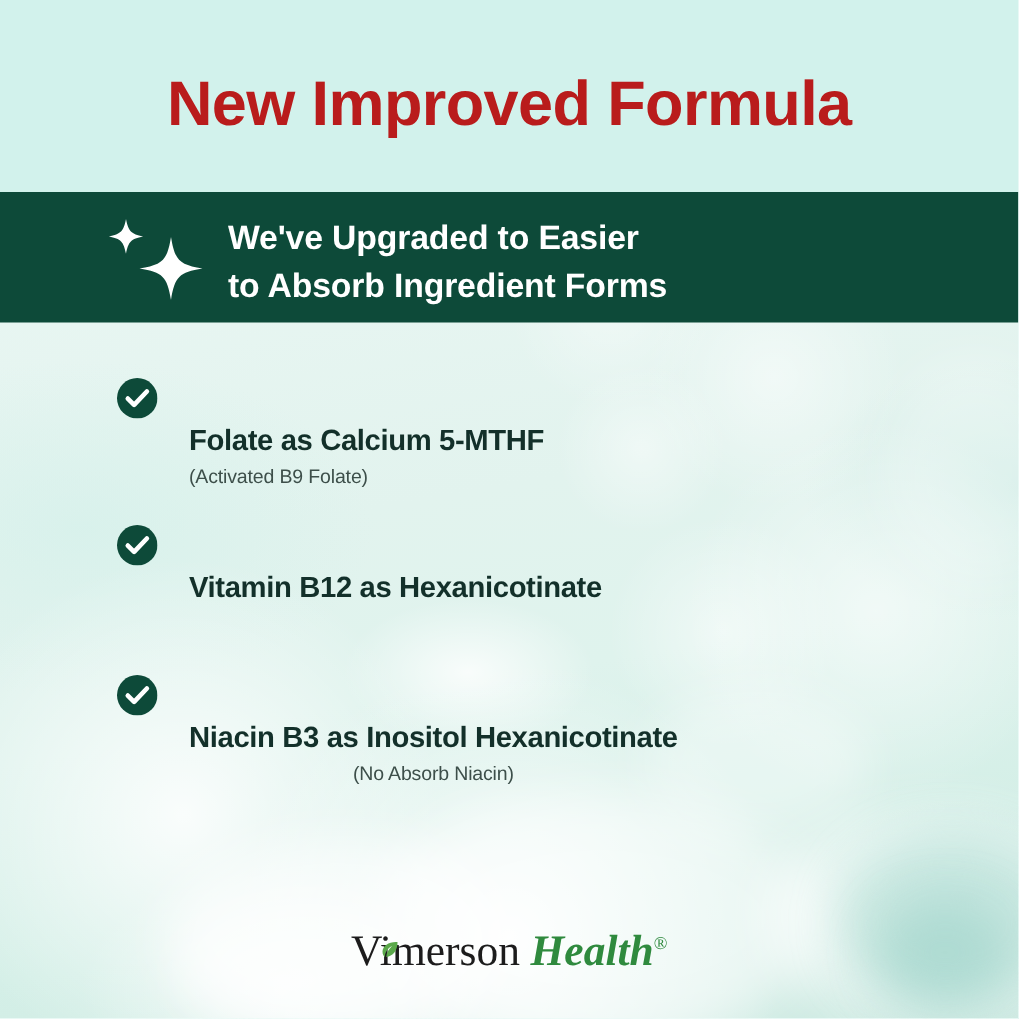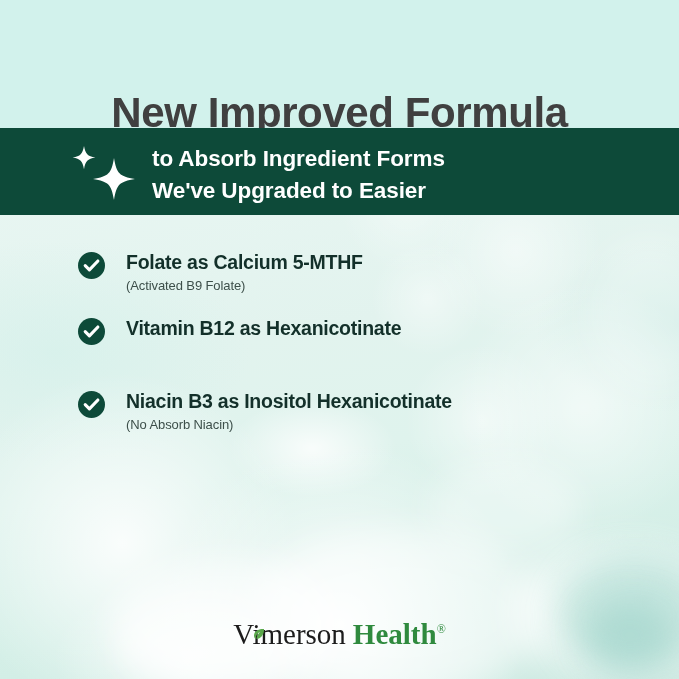--- a/index.html
+++ b/index.html
@@ -65,23 +65,22 @@
 
   
   .headline {
     position: absolute;
     left: 0; top: 44px;
     width: 679px;
     text-align: center;
     font-size: 42px;
     font-weight: bold;
     letter-spacing: -0.4px;
-    color: #404040;
+    color: #b91c1c;
     line-height: 1.18;
-    margin-top: 44px;
   }
 
   
   .banner {
     position: absolute;
     left: 0; top: 128px;
     width: 679px;
     height: 87px;
     background: #0d4a39;
   }
@@ -112,30 +111,31 @@
     left: 78px;
     top: 251px;
     width: 560px;
   }
   .benefit {
     position: relative;
     display: flex;
     align-items: flex-start;
     margin-bottom: 45px;
   }
-  .benefit:last-child { margin-bottom: 0; }
+  .benefit:last-child { margin-bottom: 0; text-align: center; }
   .check-icon {
     flex: 0 0 auto;
     width: 27px;
     height: 27px;
     margin-top: 1px;
   }
   .benefit-text {
     margin-left: 21px;
     padding-top: 0px;
+    margin-top: 32px;
   }
   .benefit-title {
     font-size: 19.5px;
     font-weight: bold;
     color: #13302a;
     letter-spacing: -0.25px;
     line-height: 1.2;
     white-space: nowrap;
   }
   .benefit-sub {
@@ -170,20 +170,21 @@
     position: absolute;
     left: 20px;
     top: -4px;
     width: 12px;
     height: 12px;
   }
   .logo .word-health {
     font-weight: bold;
     color: #2f8a3e;
     margin-left: 7px;
+    font-style: italic;
   }
   .logo .reg {
     font-size: 12px;
     vertical-align: super;
     color: #2f8a3e;
   }
 </style>
 </head>
 <body>
 
@@ -204,22 +205,22 @@
 
   <div class="banner">
     <div class="banner-inner">
       <span class="sparkles">
         <svg width="72" height="58" viewBox="0 0 72 58" xmlns="http://www.w3.org/2000/svg">
           <path d="M18 2 C19.6 10.2 21.4 12.0 29.4 13.6 C21.4 15.2 19.6 17.0 18 25.2 C16.4 17.0 14.6 15.2 6.6 13.6 C14.6 12.0 16.4 10.2 18 2 Z" fill="#ffffff"></path>
           <path d="M48 14 C50.6 29.6 53.4 32.4 69 35.0 C53.4 37.6 50.6 40.4 48 56.0 C45.4 40.4 42.6 37.6 27 35.0 C42.6 32.4 45.4 29.6 48 14 Z" fill="#ffffff"></path>
         </svg>
       </span>
       <div class="banner-text">
+        <span class="ln">We've Upgraded to Easier</span>
         <span class="ln">to Absorb Ingredient Forms</span>
-        <span class="ln">We've Upgraded to Easier</span>
       </div>
     </div>
   </div>
 
   <div class="benefits">
 
     <div class="benefit has-sub">
       <span class="check-icon">
         <svg width="27" height="27" viewBox="0 0 27 27" xmlns="http://www.w3.org/2000/svg">
           <circle cx="13.5" cy="13.5" r="13.5" fill="#0d4a39"></circle>

